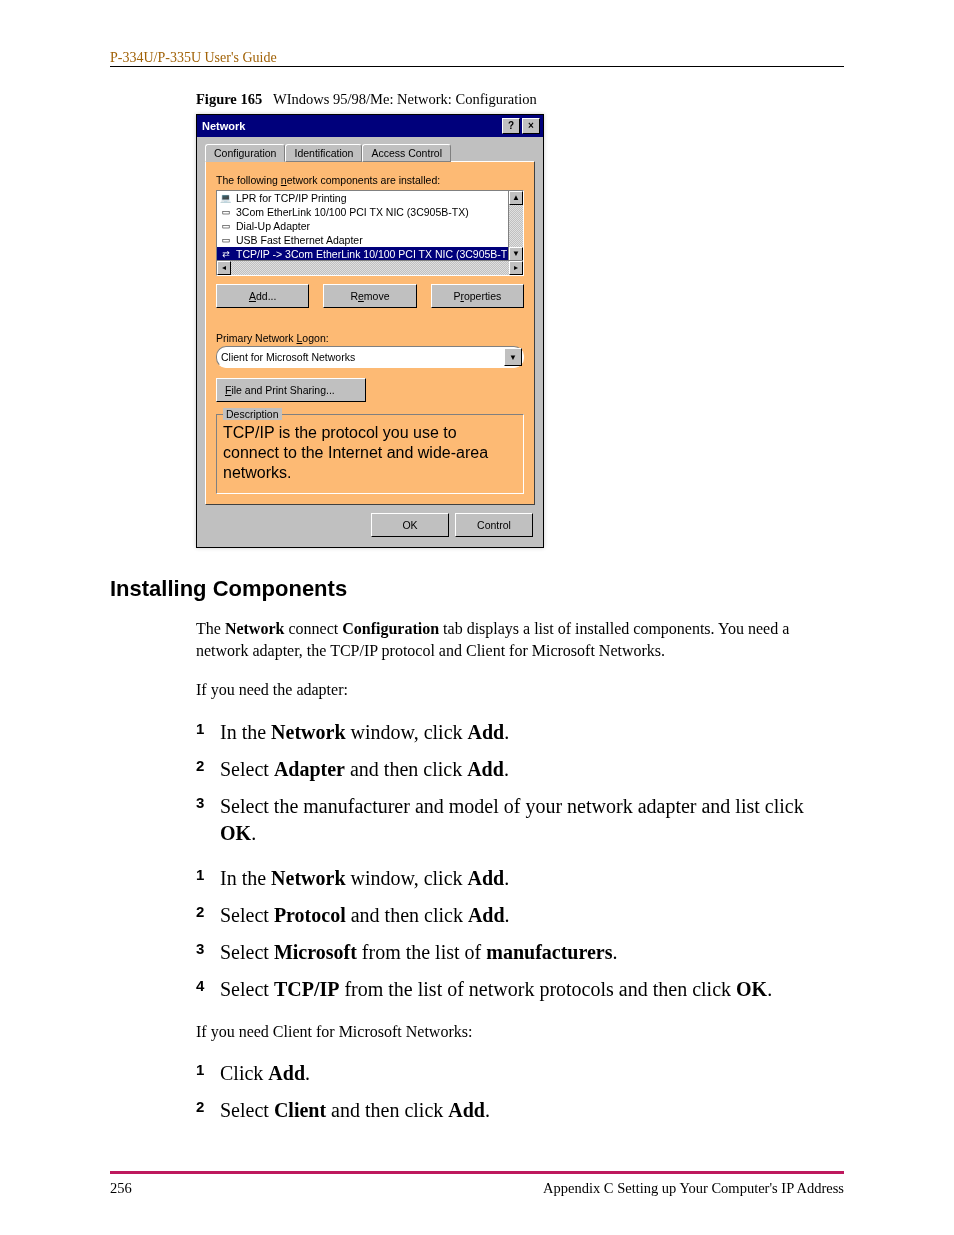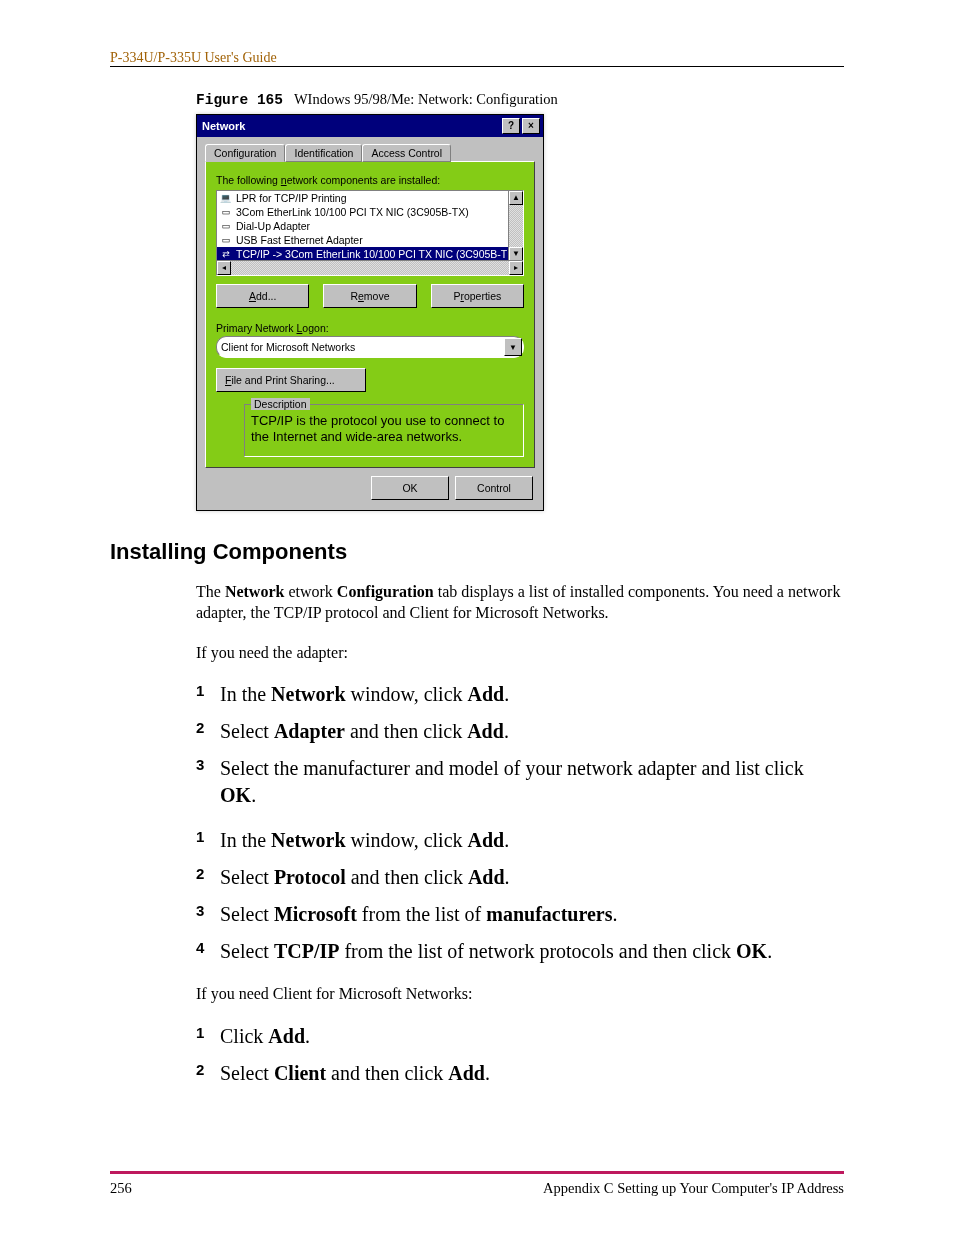--- a/index.html
+++ b/index.html
@@ -22,21 +22,21 @@
   }
   .hr {
     border: none;
     border-top: 1px solid #000;
     margin: 0 0 18px 0;
   }
   .figcap {
     margin: 24px 0 6px 86px;
     font-size: 14.5px;
   }
-  .figcap .b { font-weight: bold; font-family: Liberation Mono, monospace; }
+  .figcap .b { font-weight: bold; }
   
   .dlg-wrap {
     margin-left: 86px;
     margin-bottom: 28px;
   }
   .dlg {
     width: 346px;
     background: #c0c0c0;
     border: 1px solid #000;
     box-shadow: 0 0 4px rgba(0,0,0,.2);
@@ -84,21 +84,21 @@
   .tab.active {
     border-bottom: 1px solid #c0c0c0;
     z-index: 2;
   }
   .tabpanel {
     border-top: 1px solid #fff;
     border-left: 1px solid #fff;
     border-right: 1px solid #404040;
     border-bottom: 1px solid #404040;
     padding: 12px 10px 10px 10px;
-    background: #84cc16;
+    background: #fdba74;
   }
   .label { font-size: 10.5px; }
   .underline { text-decoration: underline; }
   .listbox {
     margin-top: 4px;
     background: #fff;
     border-top: 1px solid #808080;
     border-left: 1px solid #808080;
     border-right: 1px solid #fff;
     border-bottom: 1px solid #fff;
@@ -148,21 +148,21 @@
   .btnrow { display:flex; gap:14px; margin-top:8px; justify-content: center;}
   .win-btn {
     width:92px; height:22px;
     background:#c0c0c0;
     border-top:1px solid #fff; border-left:1px solid #fff;
     border-right:1px solid #000; border-bottom:1px solid #000;
     display:flex; align-items:center; justify-content:center;
     font-size:10.5px;
   }
   .win-btn.wide { width:140px; justify-content:flex-start; padding-left:8px;}
-  .field-label { margin-top:14px; font-size:10.5px; }
+  .field-label { margin-top:24px; font-size:10.5px; }
   .combo {
     margin-top:2px;
     height:20px;
     background:#fff;
     border-top:1px solid #808080; border-left:1px solid #808080;
     border-right:1px solid #fff; border-bottom:1px solid #fff;
     display:flex; align-items:center;
     font-size:10.5px;
     padding-left:4px;
     position:relative;
@@ -175,21 +175,20 @@
     border-right:1px solid #000; border-bottom:1px solid #000;
     display:flex; align-items:center; justify-content:center;
     font-size:8px;
   }
   .groupbox {
     margin-top:12px;
     border:1px solid #808080;
     border-right-color:#fff; border-bottom-color:#fff;
     padding:8px 12px 10px 6px;
     position:relative;
-    margin-left:28px;
   }
   .groupbox .legend {
     position:absolute; top:-7px; left:6px;
     background:#c0c0c0; padding:0 3px;
     font-size:10.5px;
   }
   .dlg-footer {
     display:flex; justify-content:flex-end; gap:6px;
     padding: 0 10px 10px 10px;
   }
@@ -327,35 +326,35 @@
 
           <div style="margin-top:10px;">
             <div class="win-btn wide">
               <span class="underline">F</span>
                 <span>ile and Print Sharing...</span>
             </div>
           </div>
 
           <div class="groupbox">
             <div class="legend">Description</div>
-            <div style="font-size:13px; line-height:1.25;">TCP/IP is the protocol you use to connect to the Internet and wide-area networks.</div>
+            <div style="font-size:16px; line-height:1.25;">TCP/IP is the protocol you use to connect to the Internet and wide-area networks.</div>
           </div>
         </div>
       </div>
       <div class="dlg-footer">
         <div class="win-btn">OK</div>
         <div class="win-btn">Control</div>
       </div>
     </div>
   </div>
 
   <h2 class="section">Installing Components</h2>
 
   <p class="para intro">
-    <span>The </span><span class="b">Network</span><span> etwork </span><span class="b">Configuration</span><span> tab displays a list of installed components. You need a network adapter, the TCP/IP protocol and Client for Microsoft Networks.</span>
+    <span>The </span><span class="b">Network</span><span> connect </span><span class="b">Configuration</span><span> tab displays a list of installed components. You need a network adapter, the TCP/IP protocol and Client for Microsoft Networks.</span>
   </p>
 
   <p class="para">If you need the adapter:</p>
   <ol class="steps">
     <li><span>In the </span><span class="b">Network</span><span> window, click </span><span class="b">Add</span><span>.</span></li>
     <li><span>Select </span><span class="b">Adapter</span><span> and then click </span><span class="b">Add</span><span>.</span></li>
     <li><span>Select the manufacturer and model of your network adapter and list click </span><span class="b">OK</span><span>.</span></li>
   </ol>
 
   <ol class="steps">

